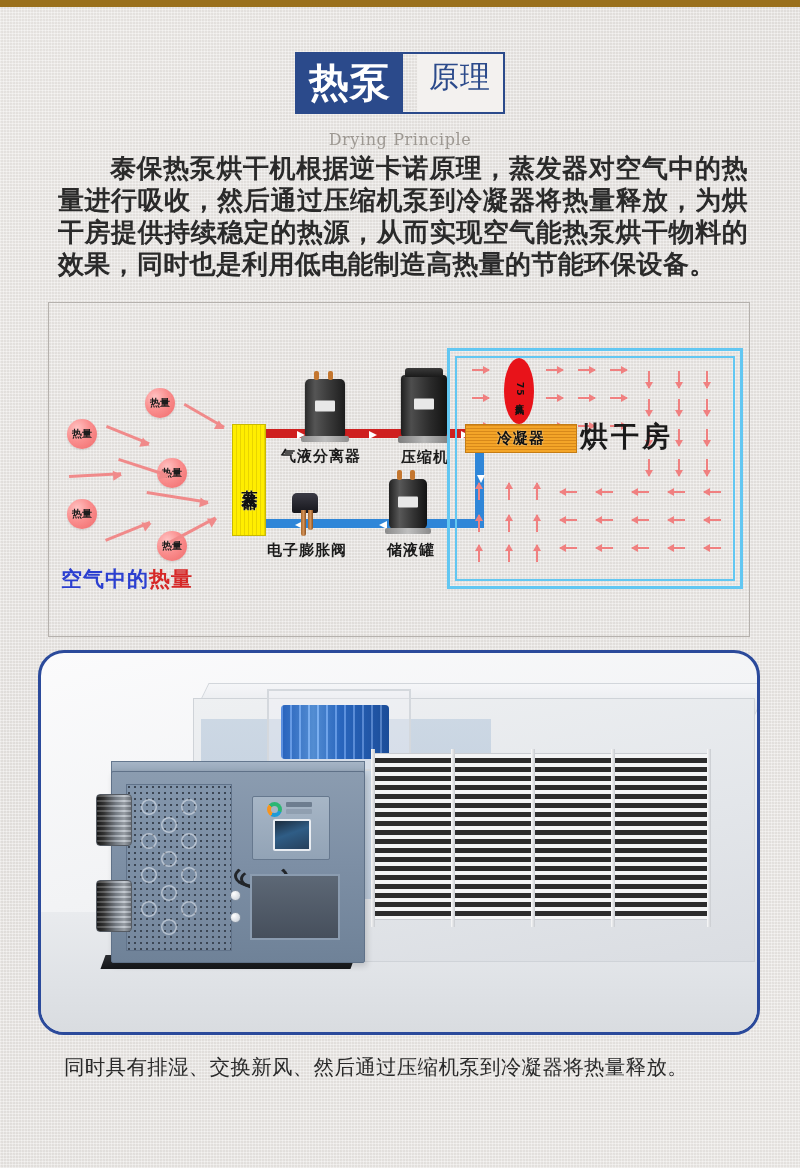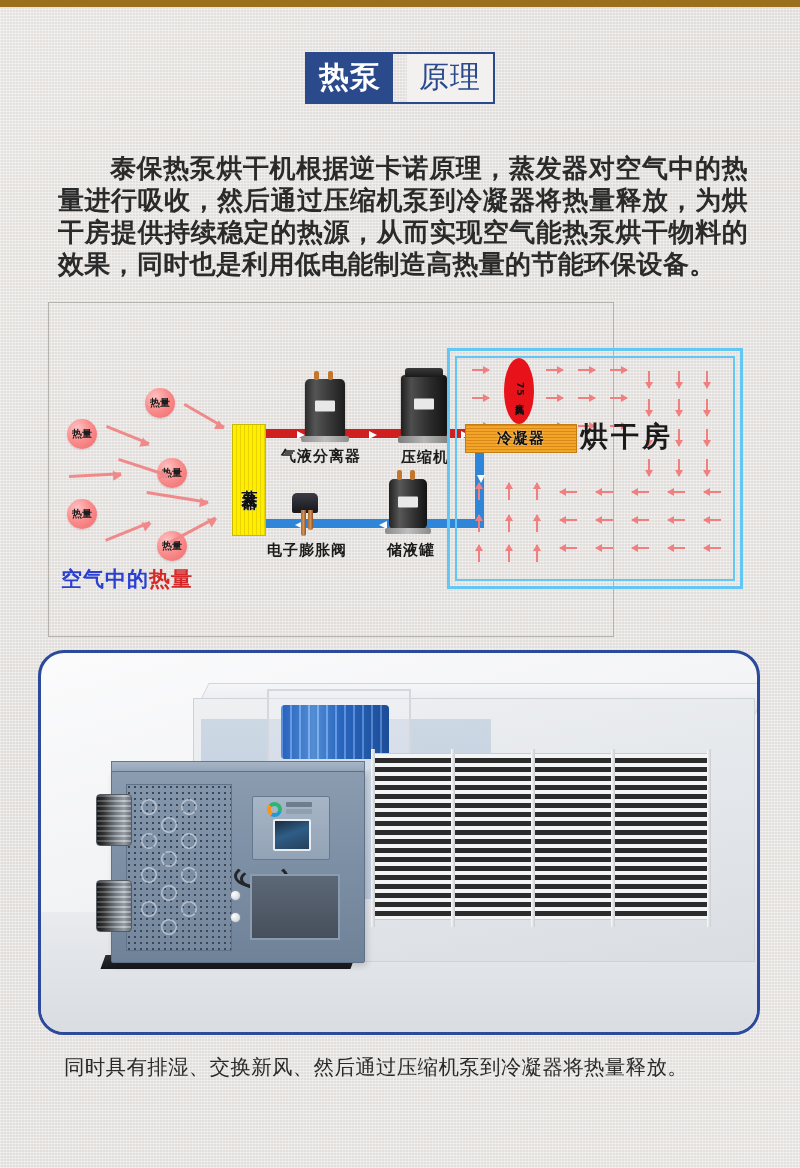--- a/index.html
+++ b/index.html
@@ -18,21 +18,21 @@
       repeating-linear-gradient(90deg, rgba(255,255,255,.30) 0 1px, rgba(0,0,0,.010) 1px 3px),
       linear-gradient(135deg,#eae7e4 0%, #e5e2df 40%, #e9e6e3 100%);
     pointer-events:none;
   }
   .top-bar{position:absolute;left:0;top:0;width:800px;height:7px;background:#9a701c;}
 
   
   .title-wrap{position:absolute;left:0;top:52px;width:800px;text-align:center;}
   .title-box{display:inline-flex;align-items:stretch;border:2px solid #2b4a8b;}
   .title-cn-a{
-    background:#2b4a8b;color:#fff;font-size:30px;line-height:1;
+    background:#2b4a8b;color:#fff;font-size:40px;line-height:1;
     padding:8px 12px 10px 12px;font-family:"DejaVu Sans","Liberation Sans",sans-serif;
     letter-spacing:1px;font-weight:600;
   }
   .title-cn-b{
     background:#f3f1ef;color:#2b4a8b;font-size:30px;line-height:1;
     padding:8px 12px 10px 12px;font-family:"DejaVu Serif","Liberation Serif",serif;
     letter-spacing:1px;
     margin-left:14px;
   }
   .title-en{
@@ -43,21 +43,21 @@
   
   .intro{
     position:absolute;left:58px;top:152px;width:690px;
     font-family:"DejaVu Sans","Liberation Sans",sans-serif;
     font-size:26px;line-height:32px;color:#2a2a2a;
     text-align:justify;text-indent:2em;letter-spacing:.3px;font-weight:bold;
   }
 
   
   .diagram-panel{
-    position:absolute;left:48px;top:302px;width:566px;height:335px;
+    position:absolute;left:48px;top:302px;width:702px;height:335px;
     border:1px solid #b5b1ad;box-sizing:border-box;
   }
   .dgm{position:absolute;inset:0;}
 
   .heat-bubble{
     position:absolute;border-radius:50%;
     background:radial-gradient(circle at 34% 30%, #ffc2c2 0%, #fa8e8e 45%, #ef6a6a 100%);
     color:#1d1d1d;font-size:10px;font-weight:bold;
     display:flex;align-items:center;justify-content:center;
     font-family:"DejaVu Sans","Liberation Sans",sans-serif;
@@ -308,20 +308,21 @@
 <body>
 
 <div class="paper-texture"></div>
 <div class="top-bar"></div>
 
 <div class="title-wrap">
   <div class="title-box">
     <div class="title-cn-a">热泵</div>
     <div class="title-cn-b">原理</div>
   </div>
+  <div class="title-en">Drying Principle</div>
 </div>
 
 <div class="intro">泰保热泵烘干机根据逆卡诺原理，蒸发器对空气中的热量进行吸收，然后通过压缩机泵到冷凝器将热量释放，为烘干房提供持续稳定的热源，从而实现空气能热泵烘干物料的效果，同时也是利用低电能制造高热量的节能环保设备。</div>
 
 <div class="diagram-panel">
   <div class="dgm">
 
     <div class="heat-bubble" style="left:96px;top:85px;width:30px;height:30px;">热量</div>
     <div class="heat-bubble" style="left:18px;top:116px;width:30px;height:30px;">热量</div>
     <div class="heat-bubble" style="left:108px;top:155px;width:30px;height:30px;">热量</div>

